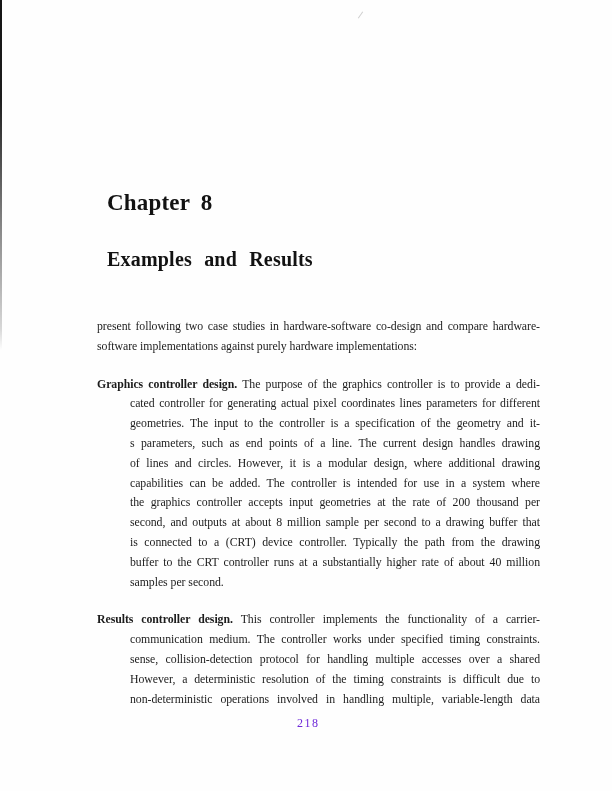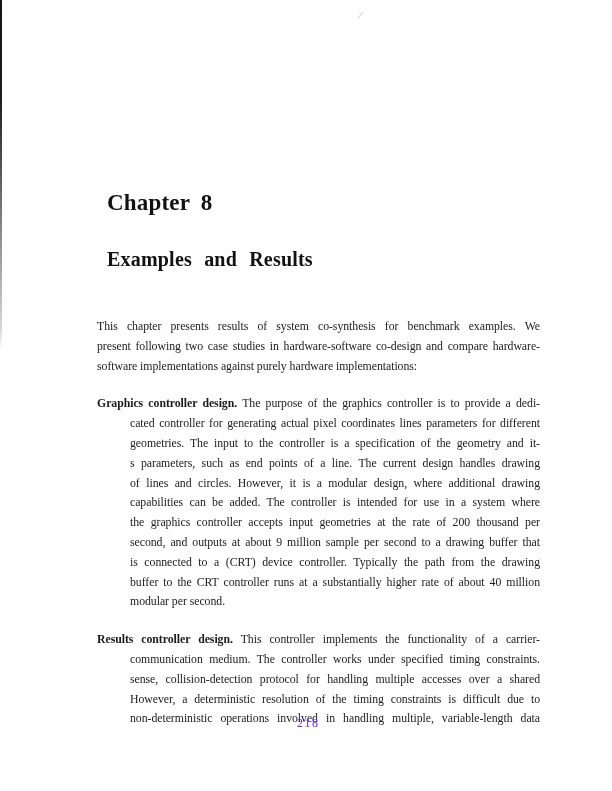--- a/index.html
+++ b/index.html
@@ -65,36 +65,35 @@
 
 <div class="page">
   <div class="left-edge-artifact"></div>
   <div class="corner-mark"></div>
 
   <div class="chapter-label">Chapter 8</div>
   <div class="chapter-title">Examples and Results</div>
 
   <div class="textblock">
     <div class="para">
-        <div class="line">This chapter presents results of system co-synthesis for benchmark examples.  We</div>
         <div class="line">present following two case studies in hardware-software co-design and compare hardware-</div>
         <div class="line nojust">software implementations against purely hardware implementations:</div>
       </div>
     <div class="para">
         <div class="line"><span class="lead">Graphics controller design.</span> The purpose of the graphics controller is to provide a dedi-</div>
         <div class="line cont">cated controller for generating actual pixel coordinates lines parameters for different</div>
         <div class="line cont">geometries.  The input to the controller is a specification of the geometry and it-</div>
         <div class="line cont">s parameters, such as end points of a line.  The current design handles drawing</div>
         <div class="line cont">of lines and circles.  However, it is a modular design, where additional drawing</div>
         <div class="line cont">capabilities can be added.  The controller is intended for use in a system where</div>
         <div class="line cont">the graphics controller accepts input geometries at the rate of 200 thousand per</div>
-        <div class="line cont">second, and outputs at about 9 million sample per second to a drawing buffer that</div>
+        <div class="line cont">second, and outputs at about 8 million sample per second to a drawing buffer that</div>
         <div class="line cont">is connected to a (CRT) device controller.  Typically the path from the drawing</div>
         <div class="line cont">buffer to the CRT controller runs at a substantially higher rate of about 40 million</div>
-        <div class="line cont nojust">modular per second.</div>
+        <div class="line cont nojust">samples per second.</div>
       </div>
     <div class="para">
         <div class="line"><span class="lead">Results controller design.</span> This controller implements the functionality of a carrier-</div>
         <div class="line cont">communication medium. The controller works under specified timing constraints.</div>
         <div class="line cont">sense, collision-detection protocol for handling multiple accesses over a shared</div>
         <div class="line cont">However, a deterministic resolution of the timing constraints is difficult due to</div>
         <div class="line cont">non-deterministic operations involved in handling multiple, variable-length data</div>
       </div>
   </div>
 

